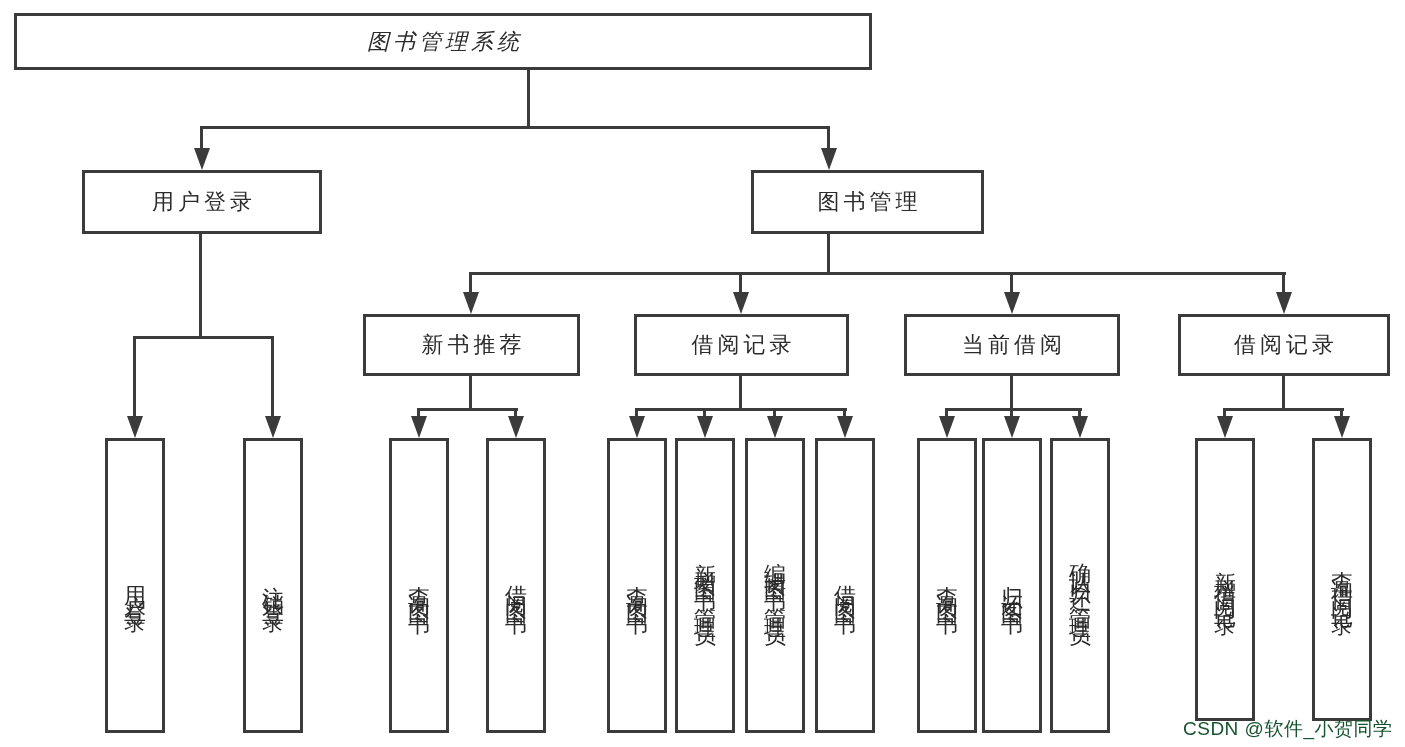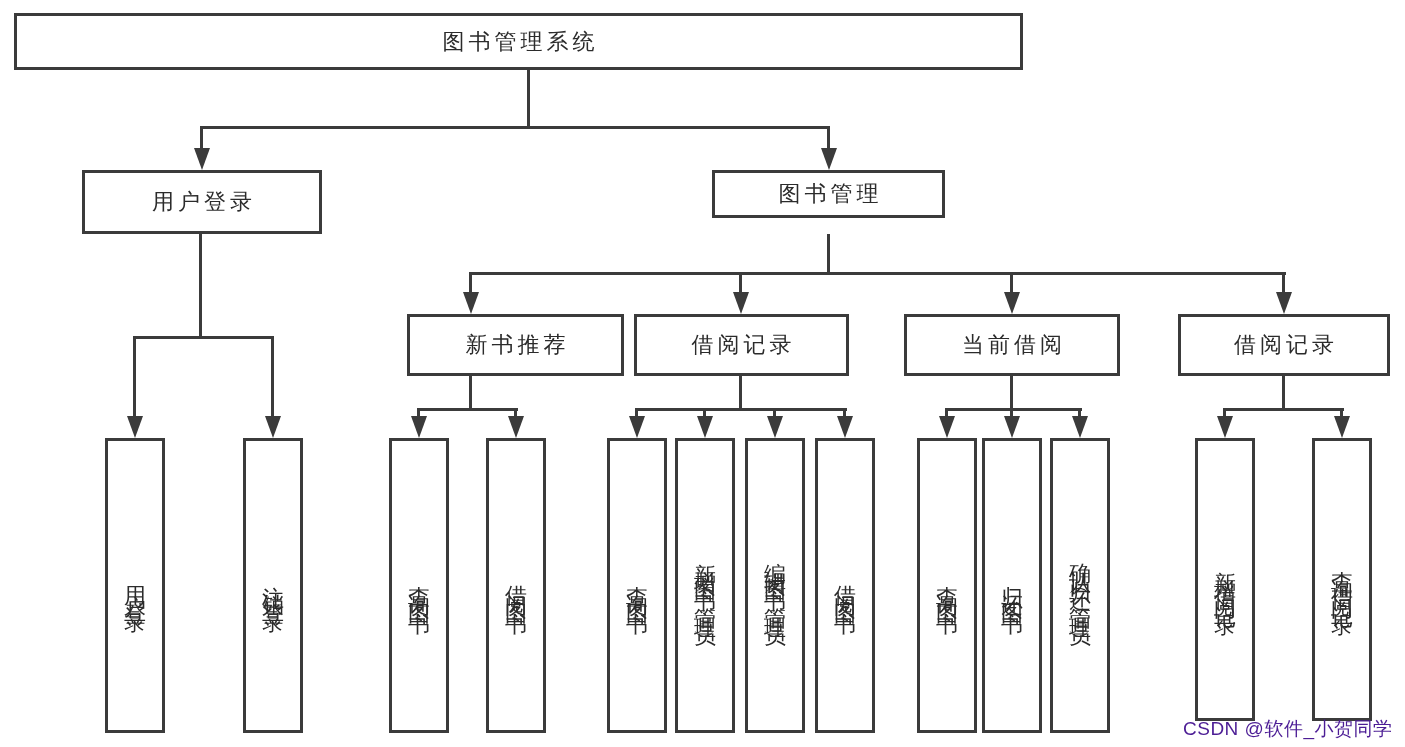--- a/index.html
+++ b/index.html
@@ -30,60 +30,60 @@
   .vline { position: absolute; width: 3px; background: #3b3b3b; }
   .hline { position: absolute; height: 3px; background: #3b3b3b; }
   .ahead {
     position: absolute; width: 0; height: 0;
     border-left: 8px solid transparent;
     border-right: 8px solid transparent;
     border-top: 22px solid #3b3b3b;
   }
   .watermark {
     position: absolute; left: 1183px; top: 716px;
-    font-size: 19px; color: #4c1d95; letter-spacing: 0.5px;
+    font-size: 19px; color: #14532d; letter-spacing: 0.5px;
     white-space: nowrap;
   }
 </style>
 </head>
 <body>
 
 <div class="stage">
 
-  <div class="hbox" style="left:14px; top:13px; width:1009px; height:57px;">图书管理系统</div>
+  <div class="hbox" style="left:14px; top:13px; width:858px; height:57px;font-style:italic;">图书管理系统</div>
 
   <div class="vline" style="left:527px; top:70px; height:56px;"></div>
   <div class="hline" style="left:200px; top:126px; width:630px;"></div>
   <div class="vline" style="left:200px; top:126px; height:26px;"></div>
   <div class="ahead" style="left:194px; top:148px;"></div>
   <div class="vline" style="left:827px; top:126px; height:26px;"></div>
   <div class="ahead" style="left:821px; top:148px;"></div>
 
   <div class="hbox" style="left:82px; top:170px; width:240px; height:64px;">用户登录</div>
-  <div class="hbox" style="left:712px; top:170px; width:233px; height:48px;">图书管理</div>
+  <div class="hbox" style="left:751px; top:170px; width:233px; height:64px;">图书管理</div>
 
   <div class="vline" style="left:199px; top:234px; height:102px;"></div>
   <div class="hline" style="left:133px; top:336px; width:140px;"></div>
   <div class="vline" style="left:133px; top:336px; height:84px;"></div>
   <div class="ahead" style="left:127px; top:416px;"></div>
   <div class="vline" style="left:271px; top:336px; height:84px;"></div>
   <div class="ahead" style="left:265px; top:416px;"></div>
 
   <div class="vline" style="left:827px; top:234px; height:38px;"></div>
   <div class="hline" style="left:469px; top:272px; width:817px;"></div>
   <div class="vline" style="left:469px; top:272px; height:24px;"></div>
   <div class="ahead" style="left:463px; top:292px;"></div>
   <div class="vline" style="left:739px; top:272px; height:24px;"></div>
   <div class="ahead" style="left:733px; top:292px;"></div>
   <div class="vline" style="left:1010px; top:272px; height:24px;"></div>
   <div class="ahead" style="left:1004px; top:292px;"></div>
   <div class="vline" style="left:1282px; top:272px; height:24px;"></div>
   <div class="ahead" style="left:1276px; top:292px;"></div>
 
-  <div class="hbox" style="left:363px; top:314px; width:217px; height:62px;margin-left:44px;">新书推荐</div>
+  <div class="hbox" style="left:363px; top:314px; width:217px; height:62px;">新书推荐</div>
   <div class="hbox" style="left:634px; top:314px; width:215px; height:62px;">借阅记录</div>
   <div class="hbox" style="left:904px; top:314px; width:216px; height:62px;font-family:Liberation Serif, serif;">当前借阅</div>
   <div class="hbox" style="left:1178px; top:314px; width:212px; height:62px;">借阅记录</div>
 
   <div class="vline" style="left:469px; top:376px; height:32px;"></div>
   <div class="hline" style="left:417px; top:408px; width:101px;"></div>
   <div class="vline" style="left:417px; top:408px; height:12px;"></div>
   <div class="ahead" style="left:411px; top:416px;"></div>
   <div class="vline" style="left:514px; top:408px; height:12px;"></div>
   <div class="ahead" style="left:508px; top:416px;"></div>

